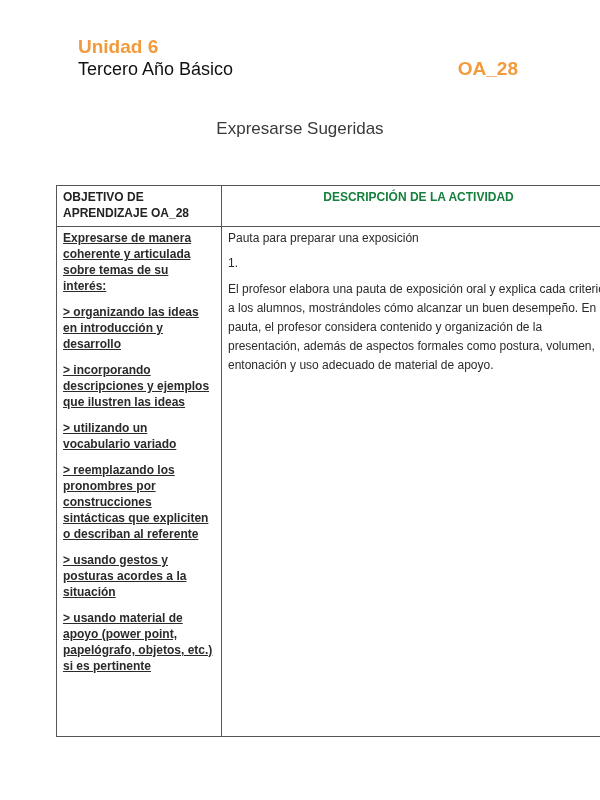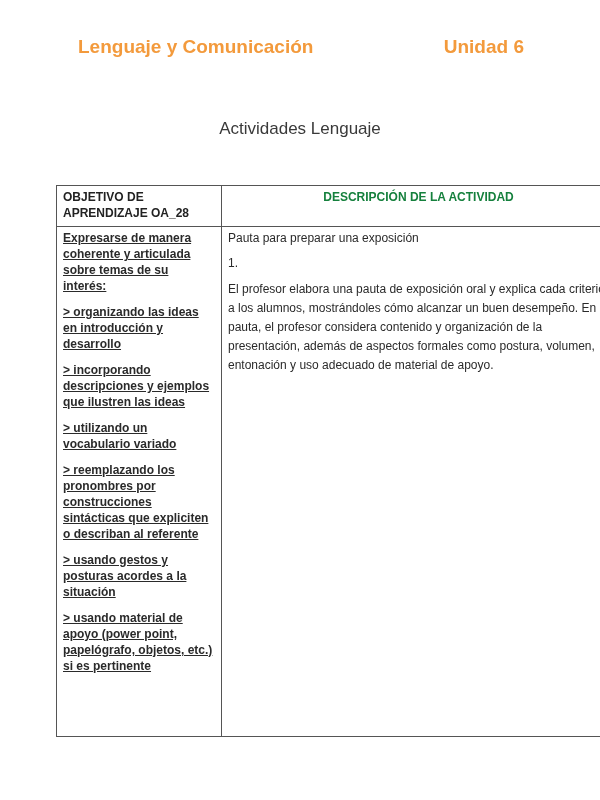--- a/index.html
+++ b/index.html
@@ -112,26 +112,29 @@
     td.desc-cell .desc-body {
       margin: 0;
       line-height: 19px;
     }
   </style>
 </head>
 <body>
 
 <div class="header">
   <div class="header-row">
-    <span class="subject">Lenguaje y Comunicación</span>
     <span class="unit">Unidad 6</span>
+  </div>
+  <div class="header-row">
+    <span class="grade">Tercero Año Básico</span>
+    <span class="oa-code">OA_28</span>
   </div>
 </div>
 
-<div class="section-title">Actividades Lenguaje</div>
+<div class="section-title">Expresarse Sugeridas</div>
 
 <table class="activities">
   <tbody>
       <tr class="head-row">
     <th class="col-obj">OBJETIVO DE APRENDIZAJE OA_28</th>
     <th class="col-desc">DESCRIPCIÓN DE LA ACTIVIDAD</th>
   </tr>
   <tr>
     <td class="obj-cell">
       <p>Expresarse de manera coherente y articulada sobre temas de su interés:</p>

